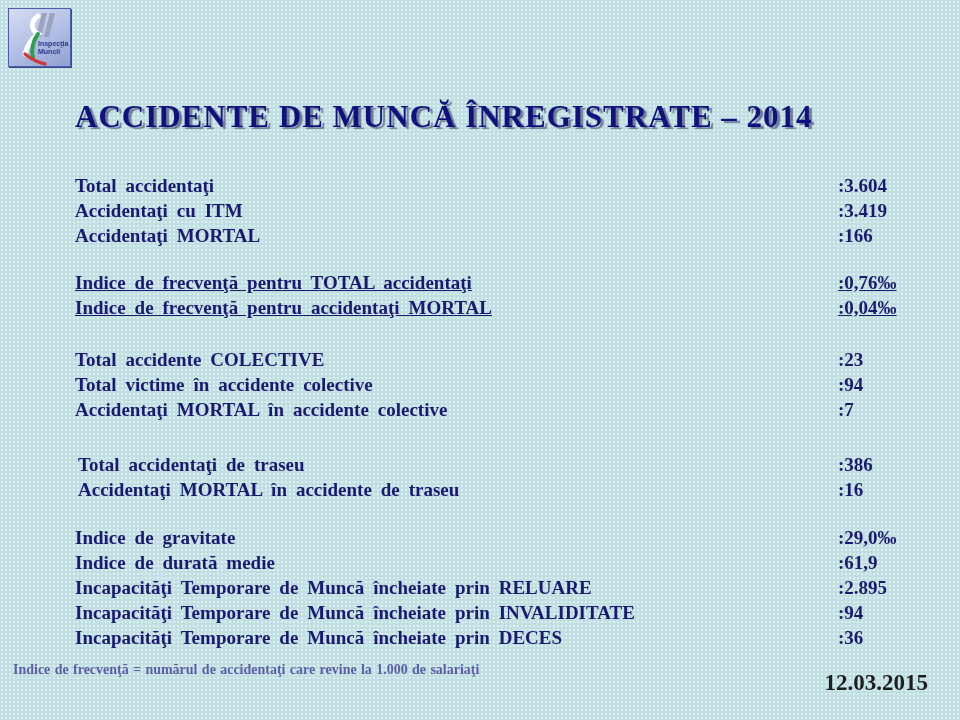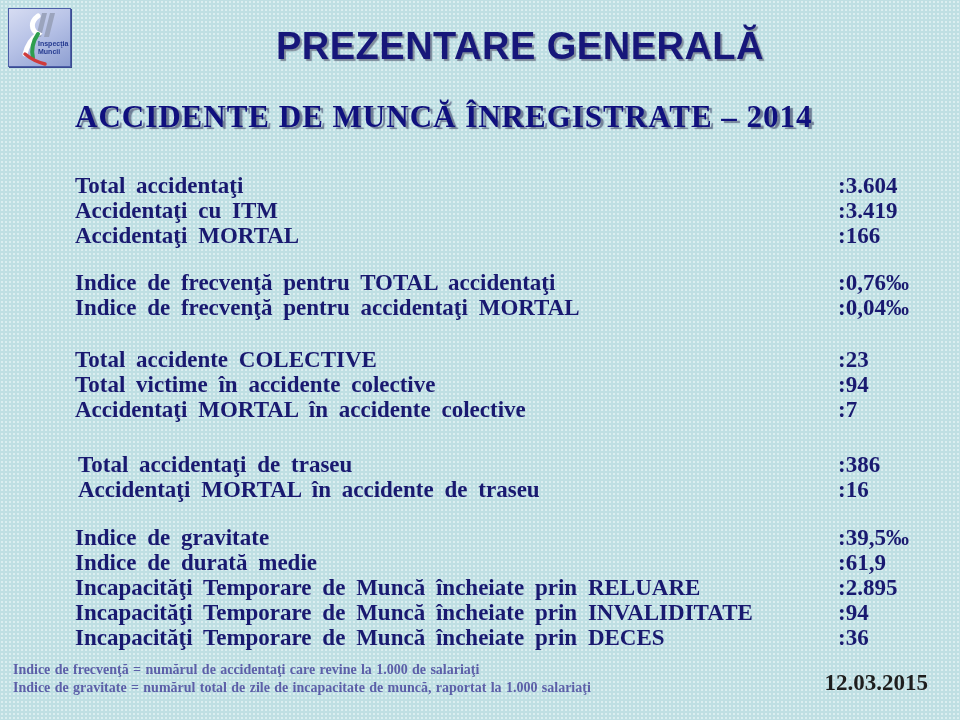--- a/index.html
+++ b/index.html
@@ -43,24 +43,24 @@
     position:absolute; left:75px; top:98px; margin:0;
     font-size:31px; line-height:38px; font-weight:bold;
     color:#10107e; letter-spacing:1px;
     text-shadow:3px 2px 1px rgba(25,25,70,0.5);
     white-space:pre;
   }
 
   
   .stats {
     position:absolute; left:75px; top:173px; width:830px;
-    font-size:23px; line-height:25px; font-weight:bold;
+    font-size:19px; line-height:25px; font-weight:bold;
     color:#191970; word-spacing:0.22em;
   }
-  .block-b { margin-top:22px; }
+  .block-b { margin-top:22px;text-decoration:underline; }
   .block-c { margin-top:27px; }
   .block-d { margin-top:30px; padding-left:3px; }
   .block-e { margin-top:23px; }
   .row { display:flex; }
   .row .label { flex:1; white-space:pre; }
   .row .val { display:flex; width:67px; word-spacing:0; }
   .row .num { flex:1; }
 
   
   .footnotes {
@@ -85,21 +85,20 @@
       <path d="M29,7 C21,13 22,21 29,25 C22,30 18,37 16,45" fill="none" stroke="#ffffff" stroke-width="5" stroke-linecap="round"></path>
       <path d="M29,25 C24,32 22,40 24,49" fill="none" stroke="#2e9e4f" stroke-width="4" stroke-linecap="round"></path>
       <path d="M16,45 C22,50 28,53 36,55" fill="none" stroke="#cf3b3b" stroke-width="3.5" stroke-linecap="round"></path>
     </svg>
     <div class="logo-text">
       <div>Inspecţia</div>
       <div>Muncii</div>
     </div>
   </div>
 
-  <h1 class="title">PREZENTARE GENERALĂ</h1>
   <h2 class="subtitle">ACCIDENTE DE MUNCĂ ÎNREGISTRATE – 2014</h2>
 
   <div class="stats">
 
     <div class="block block-a">
       <div class="row">
         <span class="label">Total accidentaţi</span>
         <span class="val">
             <span class="colon">:</span>
             <span class="num">3.604</span>
@@ -177,21 +176,21 @@
             <span class="num">16</span>
           </span>
       </div>
     </div>
 
     <div class="block block-e">
       <div class="row">
         <span class="label">Indice de gravitate</span>
         <span class="val">
             <span class="colon">:</span>
-            <span class="num">39,5‰</span>
+            <span class="num">29,0‰</span>
           </span>
       </div>
       <div class="row">
         <span class="label">Indice de durată medie</span>
         <span class="val">
             <span class="colon">:</span>
             <span class="num">61,9</span>
           </span>
       </div>
       <div class="row">
@@ -214,18 +213,17 @@
             <span class="colon">:</span>
             <span class="num">36</span>
           </span>
       </div>
     </div>
 
   </div>
 
   <div class="footnotes">
     <div>Indice de frecvenţă = numărul de accidentaţi care revine la 1.000 de salariaţi</div>
-    <div>Indice de gravitate = numărul total de zile de incapacitate de muncă, raportat la 1.000 salariaţi</div>
   </div>
 
   <div class="date">12.03.2015</div>
 
 </div>
 
 </body></html>

